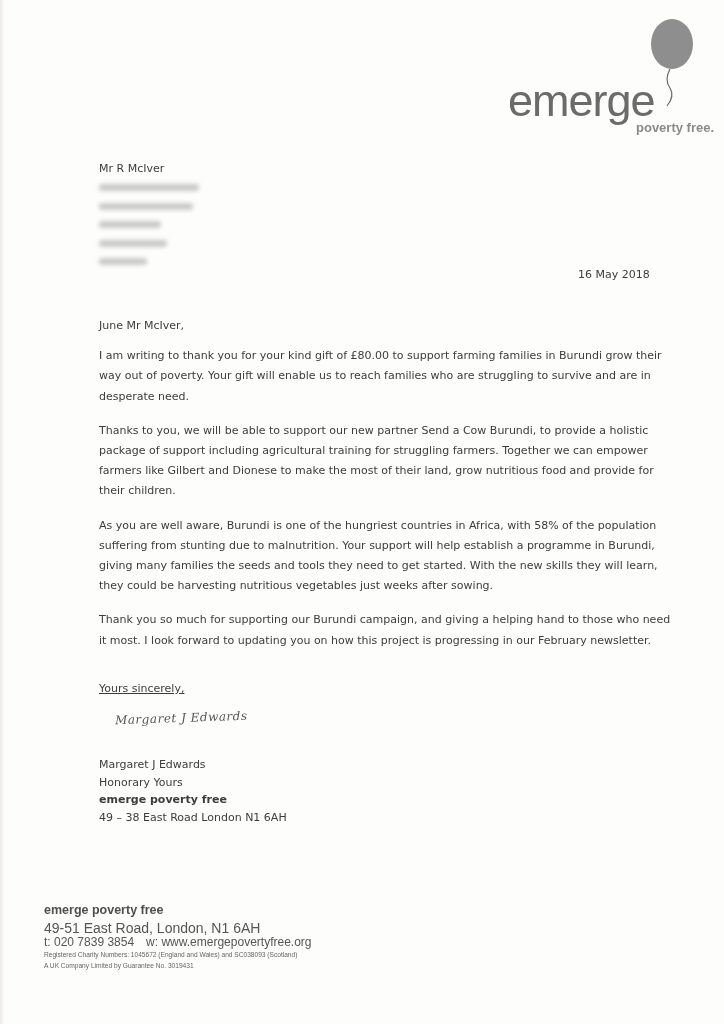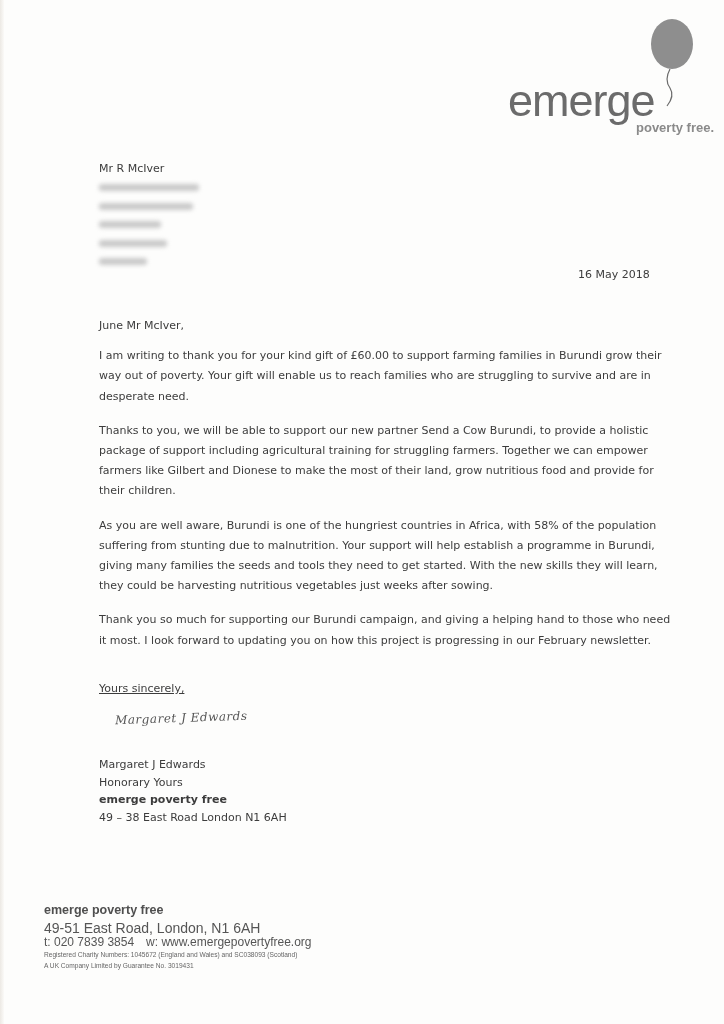--- a/index.html
+++ b/index.html
@@ -86,21 +86,21 @@
       <div class="blur-line">
           <span style="width:48px"></span>
         </div>
     </div>
   </div>
 
   <div class="letter date">16 May 2018</div>
 
   <div class="letter body-text">
     <p class="salutation">June Mr McIver,</p>
-    <p>I am writing to thank you for your kind gift of £60.00 to support farming families in Burundi grow their way out of poverty. Your gift will enable us to reach families who are struggling to survive and are in desperate need.</p>
+    <p>I am writing to thank you for your kind gift of £80.00 to support farming families in Burundi grow their way out of poverty. Your gift will enable us to reach families who are struggling to survive and are in desperate need.</p>
     <p>Thanks to you, we will be able to support our new partner Send a Cow Burundi, to provide a holistic package of support including agricultural training for struggling farmers. Together we can empower farmers like Gilbert and Dionese to make the most of their land, grow nutritious food and provide for their children.</p>
     <p>As you are well aware, Burundi is one of the hungriest countries in Africa, with 58% of the population suffering from stunting due to malnutrition. Your support will help establish a programme in Burundi, giving many families the seeds and tools they need to get started. With the new skills they will learn, they could be harvesting nutritious vegetables just weeks after sowing.</p>
     <p>Thank you so much for supporting our Burundi campaign, and giving a helping hand to those who need it most. I look forward to updating you on how this project is progressing in our February newsletter.</p>
   </div>
 
   <div class="letter closing">Yours sincerely,</div>
 
   <div class="signature">Margaret J  Edwards</div>
 
   <div class="letter signer">

